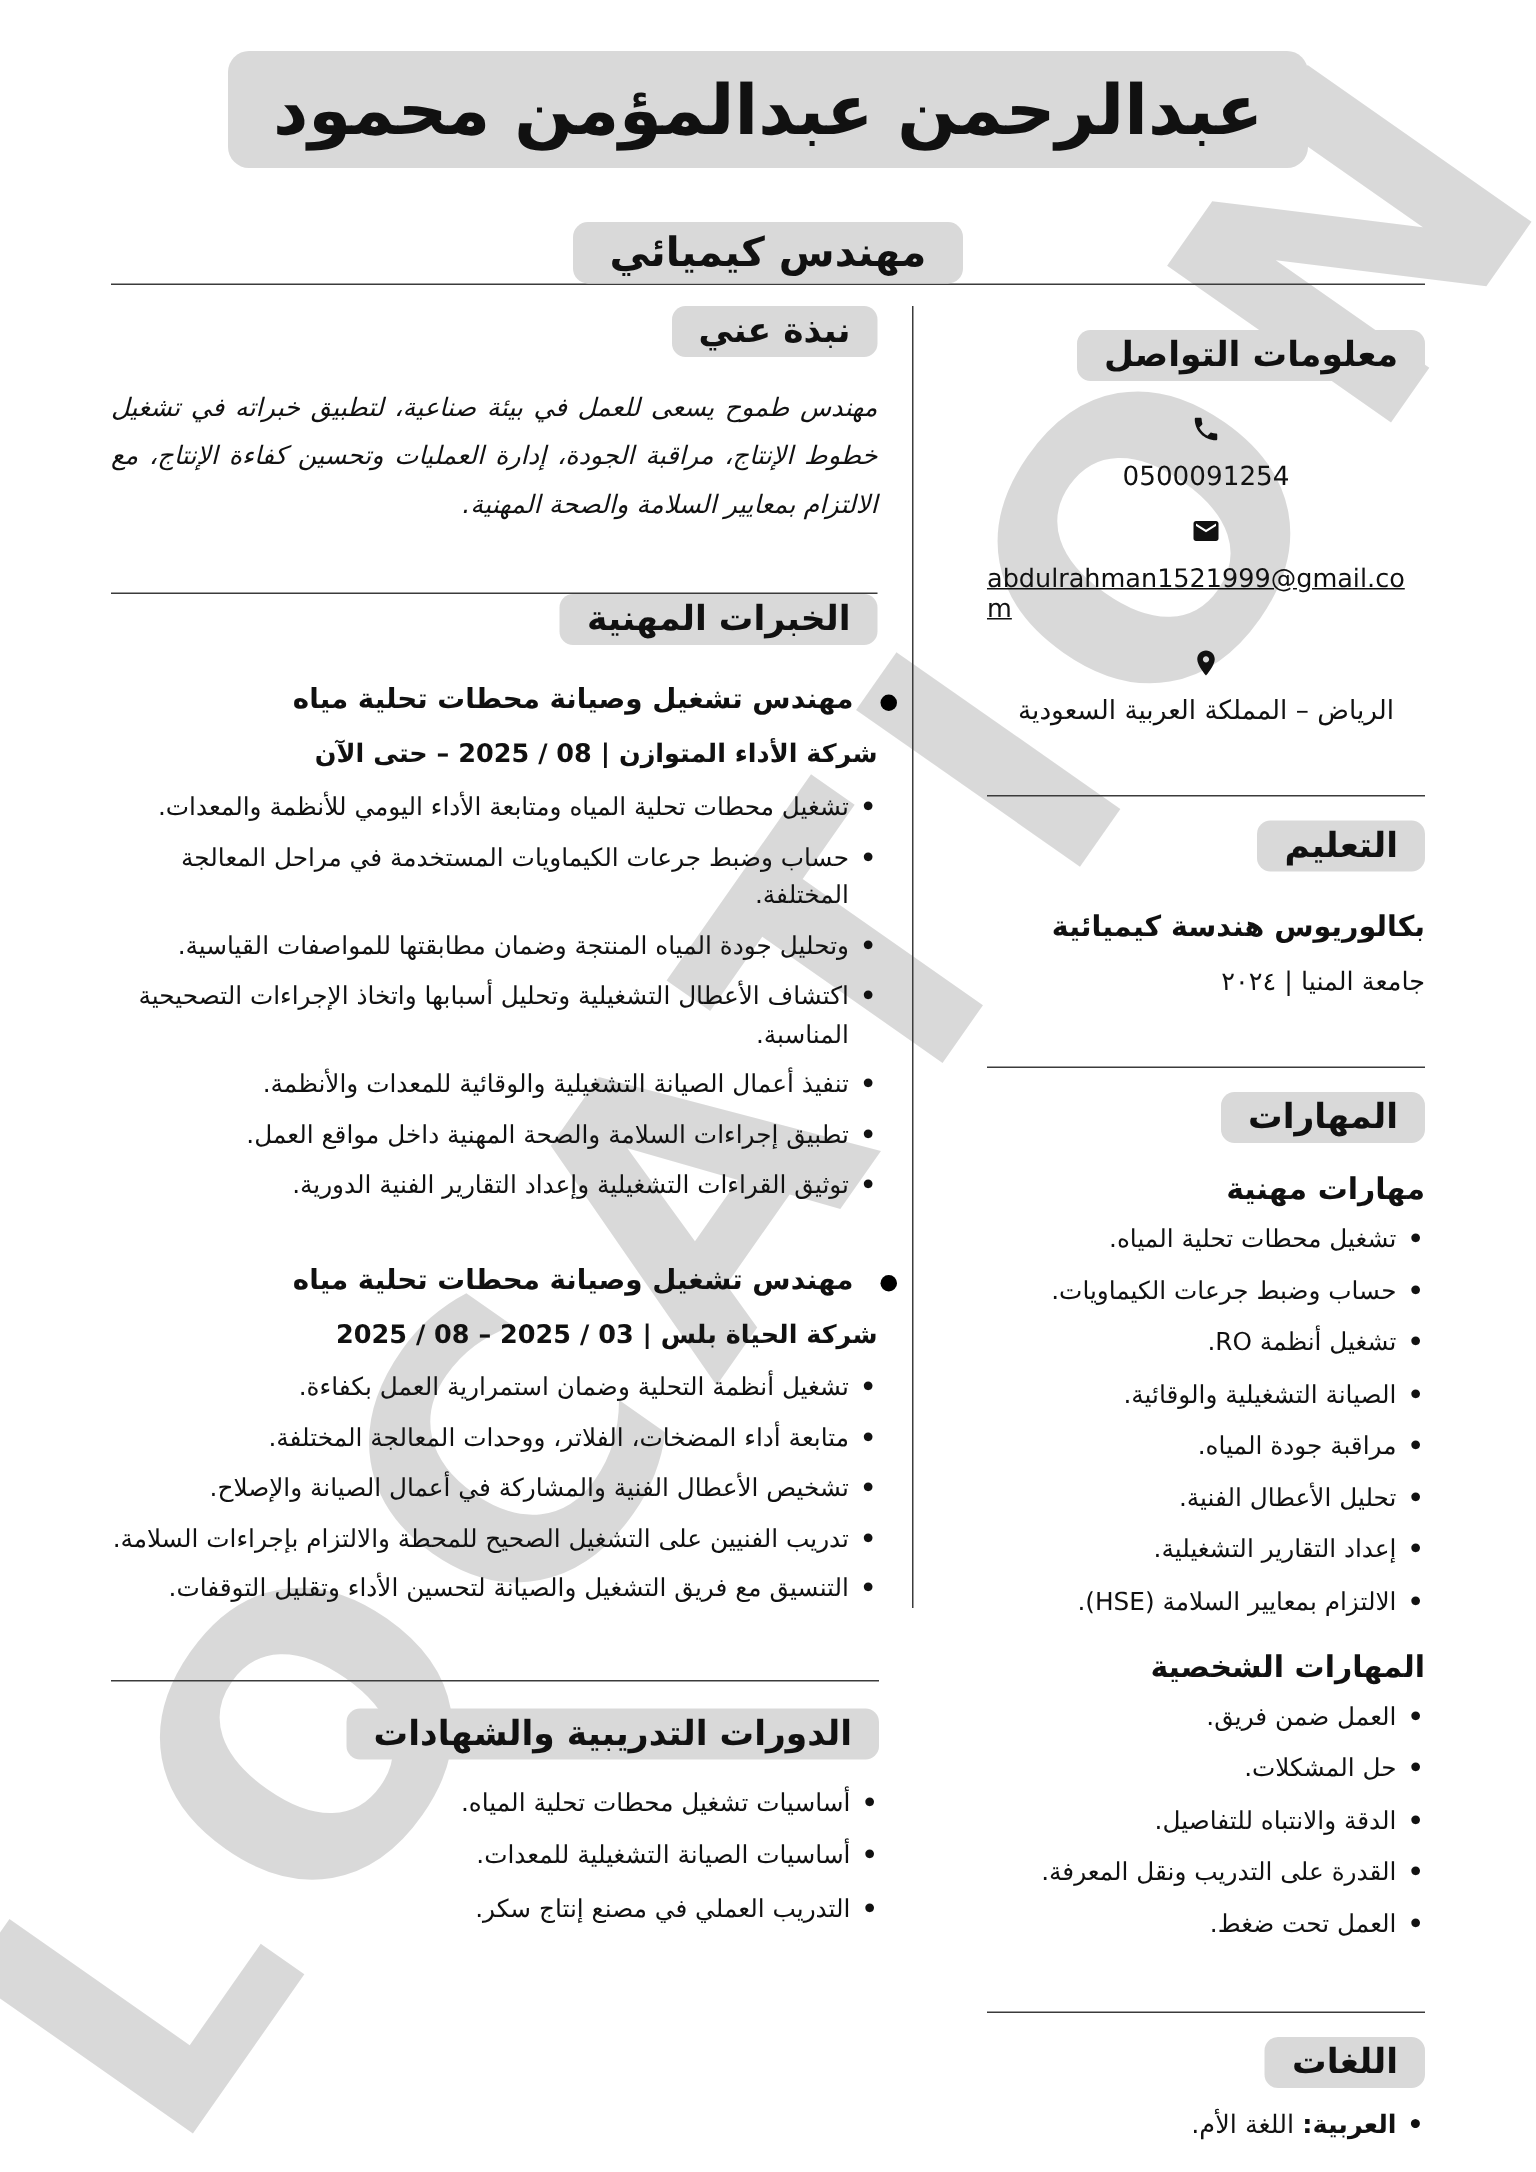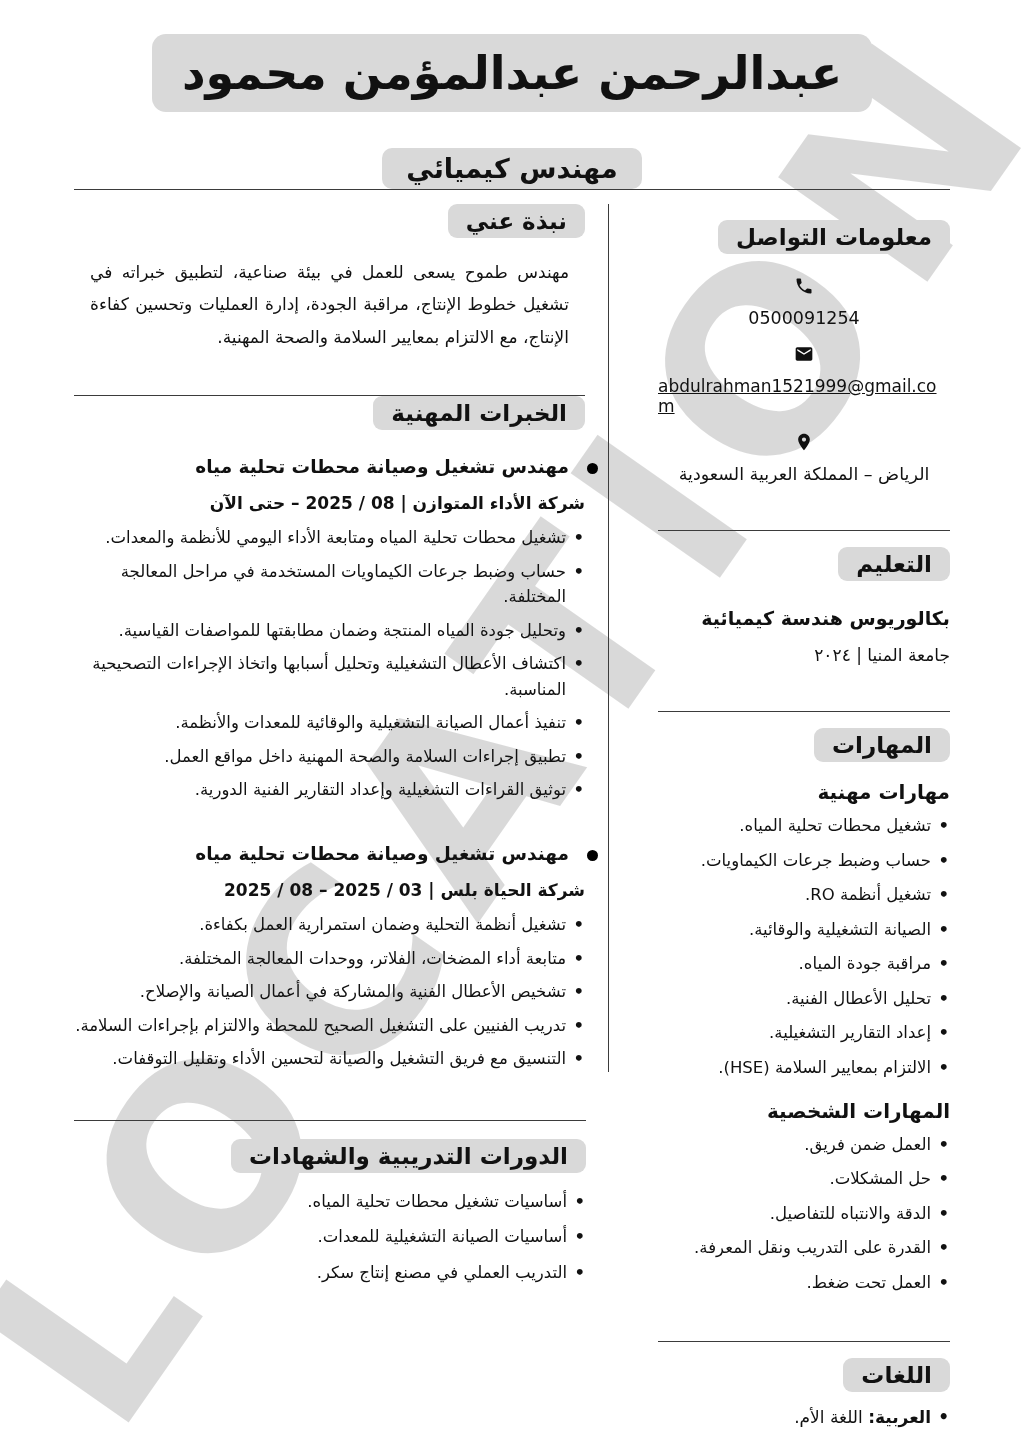--- a/index.html
+++ b/index.html
@@ -67,23 +67,23 @@
     
     margin-left: 0;
   }
   .main-top {
     padding-left: 0;
     padding-right: 23px;
     margin-right: -23px;
     border-right: 1.6px solid #3b3b3b;
   }
   .about-text {
-    margin: 18px 16px 0;
+    margin: 18px 0 0;
     font-size: 17px; line-height: 1.9;
-    text-align: justify; text-align-last: right;
+    text-align: justify; text-align-last: right; font-style: italic;
   }
   .main-top hr.rule { margin-top: 42px; }
   .exp-head { margin-top: 18px; }
 
   .job { margin-top: 26px; }
   .job + .job { margin-top: 40px; }
   .job-title {
     position: relative; margin: 16px;
     font-size: 18.5px; font-weight: bold;
   }

